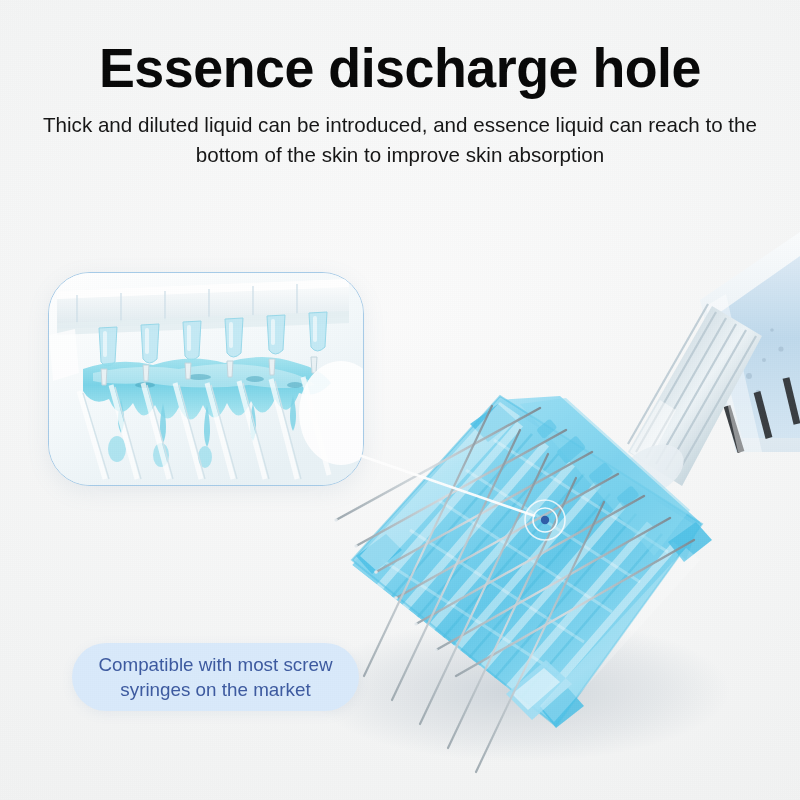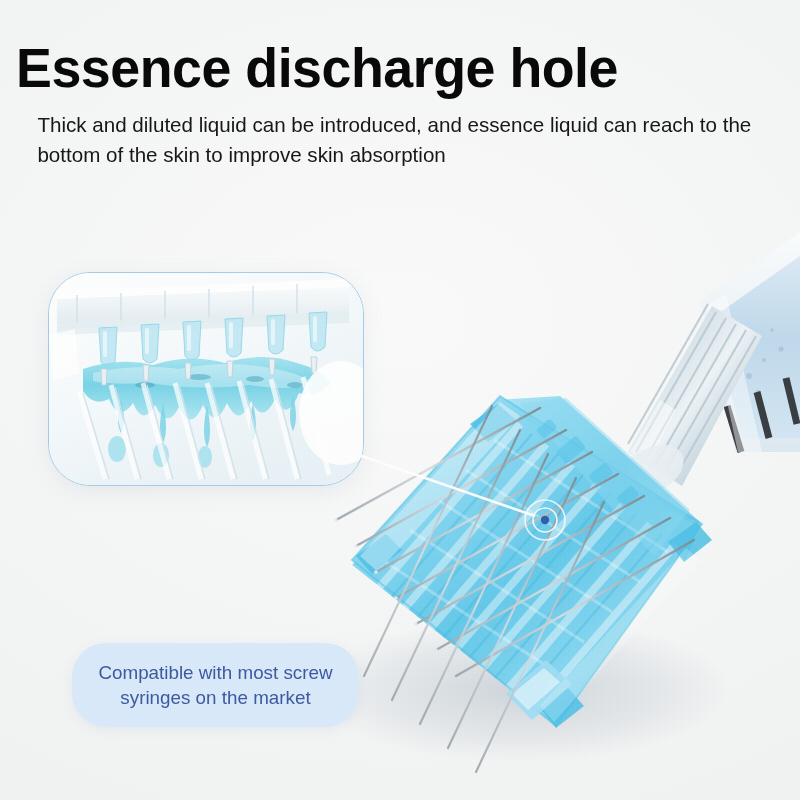--- a/index.html
+++ b/index.html
@@ -25,20 +25,21 @@
     background-image:
       repeating-linear-gradient(0deg, rgba(0,0,0,.012) 0 1px, rgba(255,255,255,.012) 1px 2px),
       repeating-linear-gradient(90deg, rgba(0,0,0,.012) 0 1px, rgba(255,255,255,.012) 1px 2px);
     z-index: 60;
   }
 
   
   #header {
     position: absolute;
     top: 0; left: 0; right: 0;
+    text-align: center;
     z-index: 40;
   }
   #title {
     margin: 0;
     padding-top: 40px;
     font-size: 56px;
     font-weight: 700;
     letter-spacing: -0.5px;
     color: #080808;
     line-height: 1.0;
@@ -70,21 +71,21 @@
     z-index: 30;
   }
   .inset-layer { position:absolute; inset:0; }
 
   
   #pill {
     position: absolute;
     left: 72px;
     top: 643px;
     width: 287px;
-    height: 84px;
+    height: 68px;
     border-radius: 34px;
     background: #d9eafb;
     display: flex;
     align-items: center;
     justify-content: center;
     z-index: 35;
     box-shadow: 0 3px 12px rgba(120,150,190,.10);
   }
   #pill-text {
     font-size: 19px;

